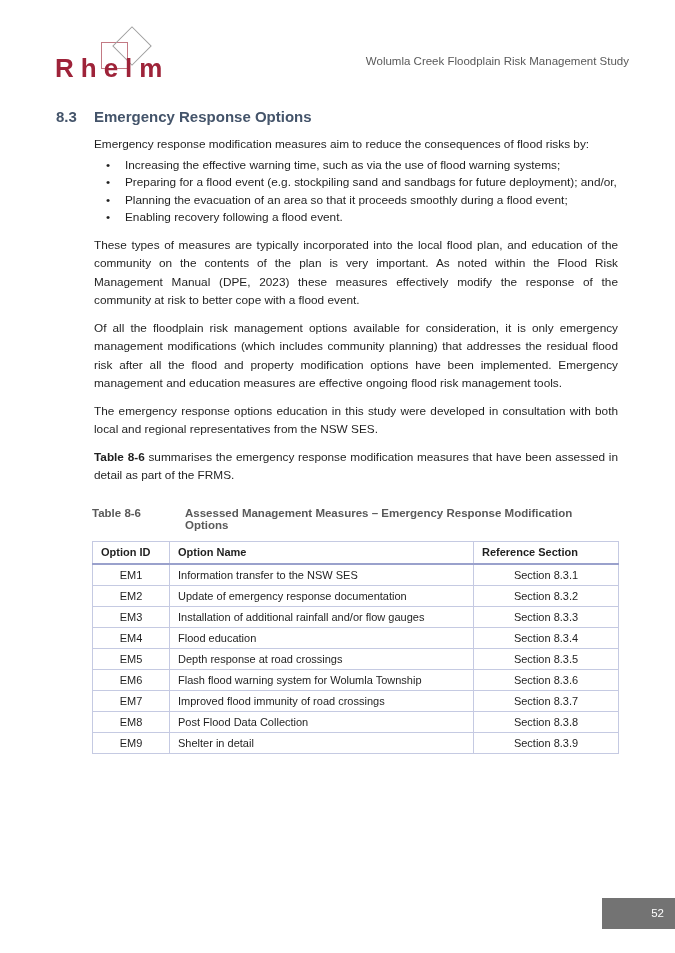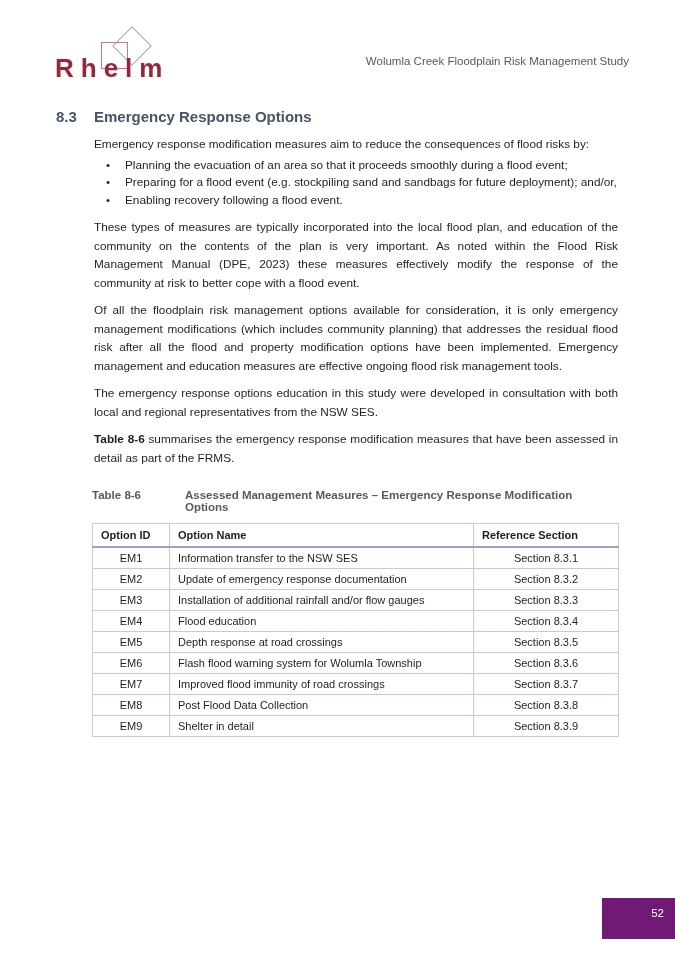--- a/index.html
+++ b/index.html
@@ -83,22 +83,22 @@
     border-bottom:2.5px solid #9aa1cc;
   }
   table.measures td { height:19px; }
   .col-id  { width:77px; }
   .col-name{ width:304px; }
   .col-ref { width:145px; }
   th.c, td.c { text-align:center; }
 
   
   .page-badge {
-    position:absolute; top:898px; right:0; width:73px; height:41px;
-    background:#701a75; color:#ffffff;
+    position:absolute; top:898px; right:0; width:73px; height:31px;
+    background:#737373; color:#ffffff;
     font-size:11.5px; line-height:31px; text-align:right;
     padding-right:11px;
   }
 </style>
 </head>
 <body>
 
 <div class="page">
 
   <div class="logo">
@@ -108,22 +108,23 @@
   </div>
   <div class="header-title">Wolumla Creek Floodplain Risk Management Study</div>
 
   <div class="content">
 
     <h2 class="section-heading"><span class="section-number">8.3</span><span>Emergency Response Options</span></h2>
 
     <p class="body intro">Emergency response modification measures aim to reduce the consequences of flood risks by:</p>
 
     <ul class="bullets">
+      <li>Increasing the effective warning time, such as via the use of flood warning systems;</li>
+      <li>Preparing for a flood event (e.g. stockpiling sand and sandbags for future deployment); and/or,</li>
       <li>Planning the evacuation of an area so that it proceeds smoothly during a flood event;</li>
-      <li>Preparing for a flood event (e.g. stockpiling sand and sandbags for future deployment); and/or,</li>
       <li>Enabling recovery following a flood event.</li>
     </ul>
 
     <p class="body">These types of measures are typically incorporated into the local flood plan, and education of the community on the contents of the plan is very important. As noted within the Flood Risk Management Manual (DPE, 2023) these measures effectively modify the response of the community at risk to better cope with a flood event.</p>
     <p class="body">Of all the floodplain risk management options available for consideration, it is only emergency management modifications (which includes community planning) that addresses the residual flood risk after all the flood and property modification options have been implemented. Emergency management and education measures are effective ongoing flood risk management tools.</p>
     <p class="body">The emergency response options education in this study were developed in consultation with both local and regional representatives from the NSW SES.</p>
 
     <p class="body"><span class="bold">Table 8-6</span><span> summarises the emergency response modification measures that have been assessed in detail as part of the FRMS.</span></p>
 
     <div class="table-caption">

